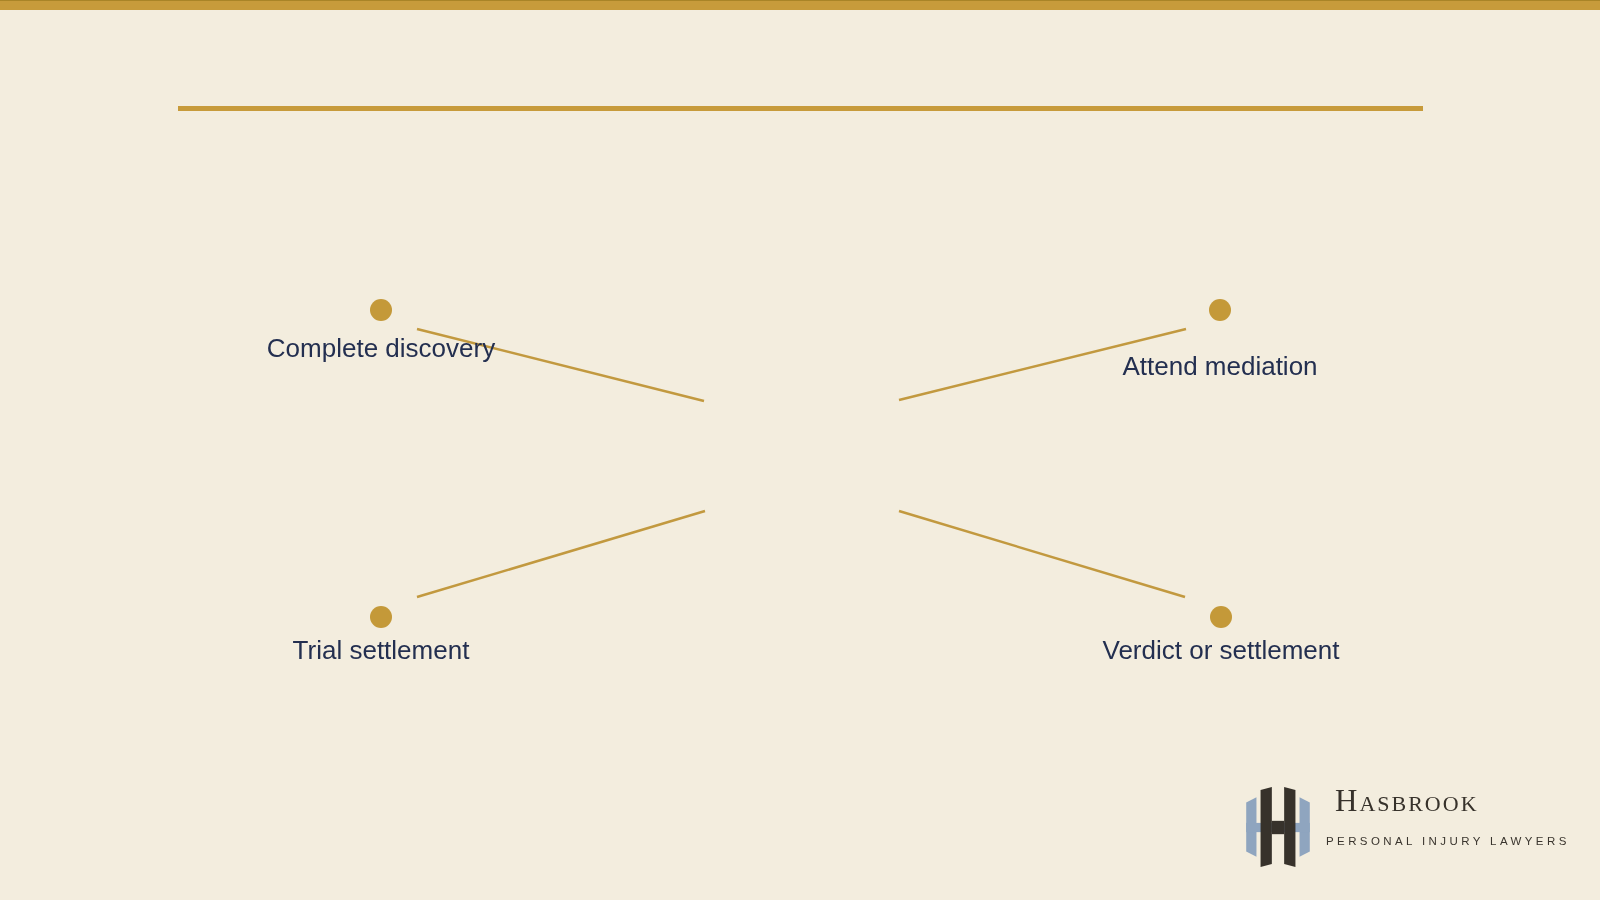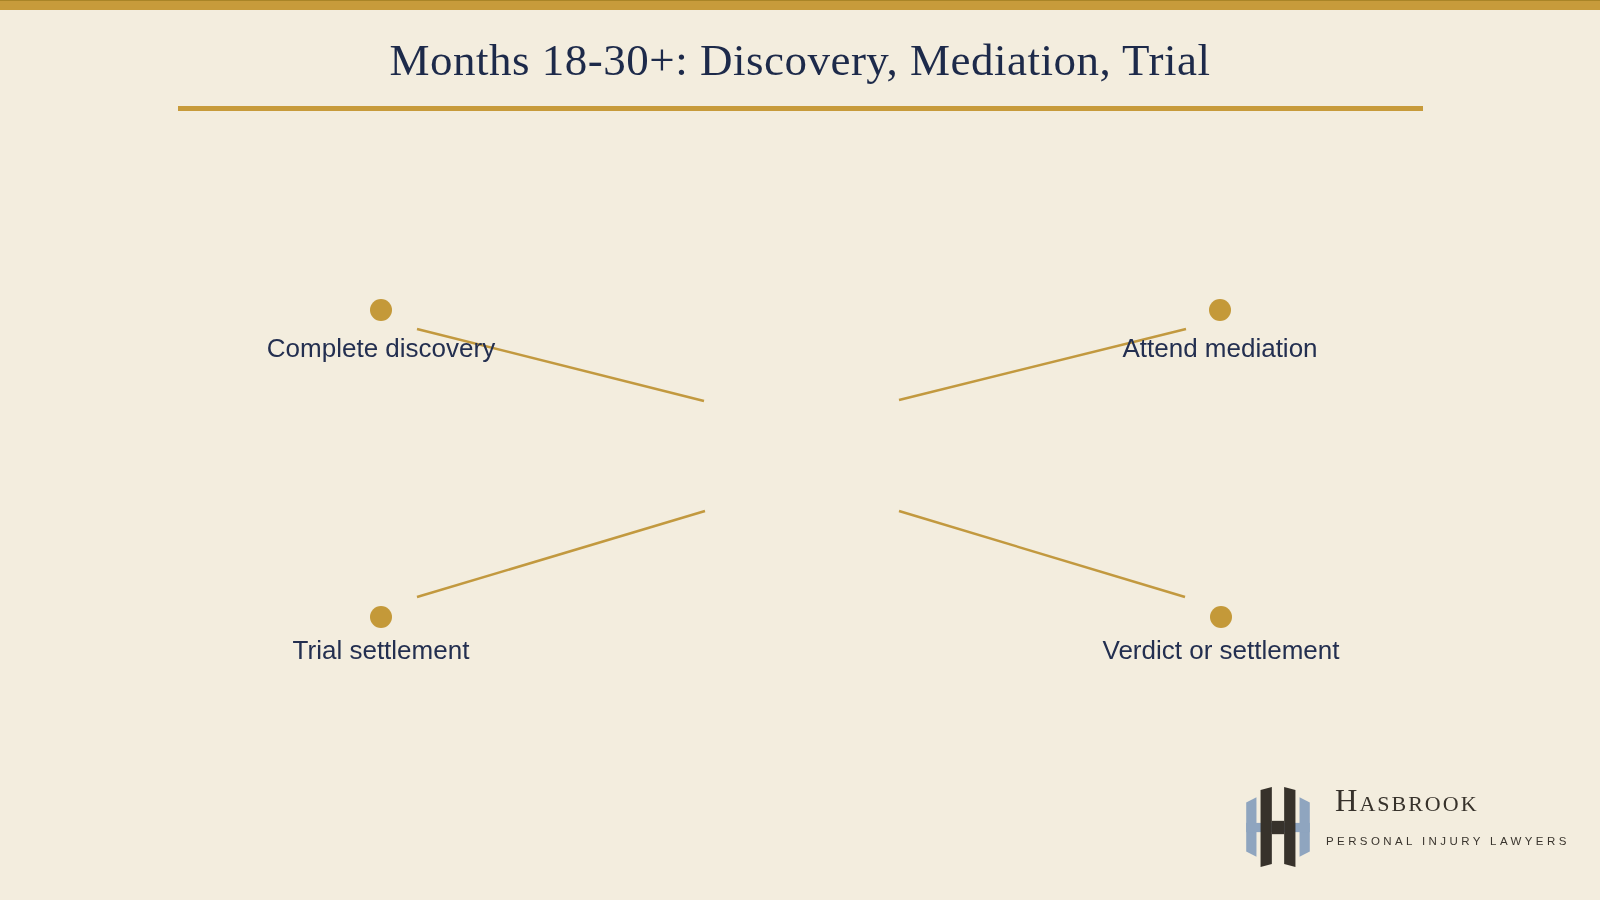--- a/index.html
+++ b/index.html
@@ -78,21 +78,21 @@
   .dot.br { left: 1210px; top: 606px; }
 
   .spoke-label {
     position: absolute;
     transform: translateX(-50%);
     font-size: 26px;
     color: var(--navy-label);
     white-space: nowrap;
   }
   .spoke-label.tl { left: 381px; top: 333px; }
-  .spoke-label.tr { left: 1220px; top: 333px; }
+  .spoke-label.tr { left: 1220px; top: 351px; }
   .spoke-label.bl { left: 381px; top: 635px; }
   .spoke-label.br { left: 1221px; top: 635px; text-align: right; }
 
   .center-circle {
     position: absolute;
     left: 692px; top: 343px;
     width: 222px; height: 222px;
     border-radius: 50%;
     background: var(--navy-circle);
     display: flex;
@@ -147,21 +147,20 @@
     white-space: nowrap;
   }
 </style>
 </head>
 <body>
 
 <div class="slide">
 
   <div class="top-bar"></div>
 
-  <div class="title">Months 18-30+: Discovery, Mediation, Trial</div>
   <div class="title-rule"></div>
 
   <div class="diagram">
 
     <svg class="spoke-svg" viewBox="0 0 1600 900">
       <line x1="417" y1="329" x2="704" y2="401"></line>
       <line x1="1186" y1="329" x2="899" y2="400"></line>
       <line x1="417" y1="597" x2="705" y2="511"></line>
       <line x1="1185" y1="597" x2="899" y2="511"></line>
     </svg>

